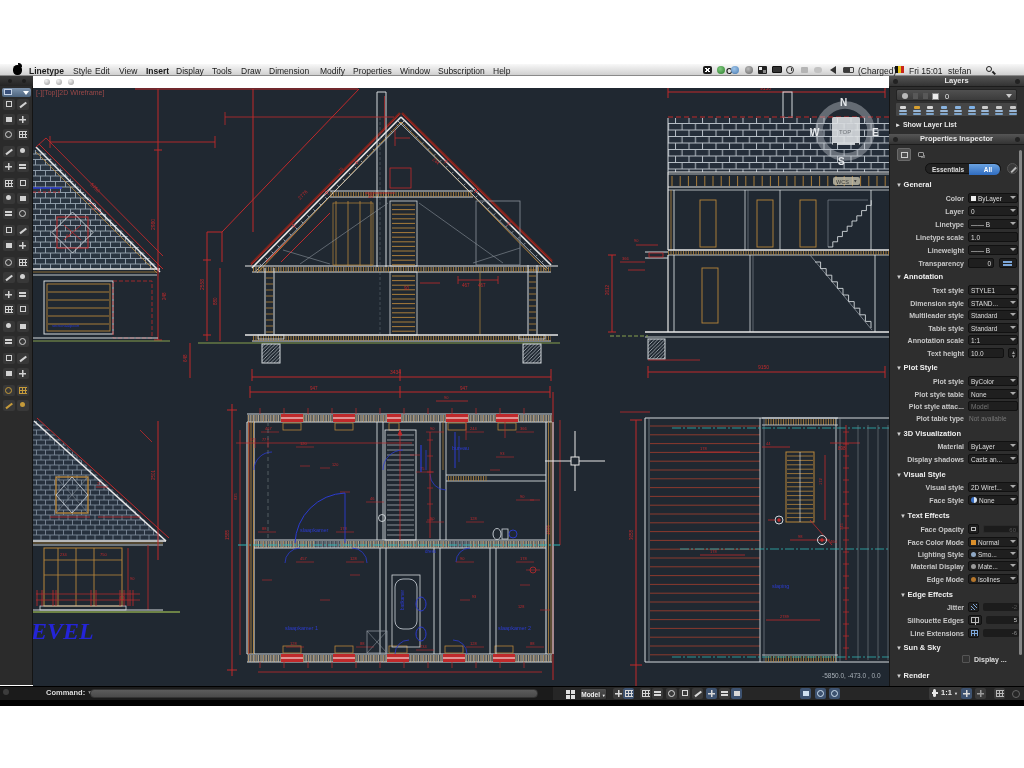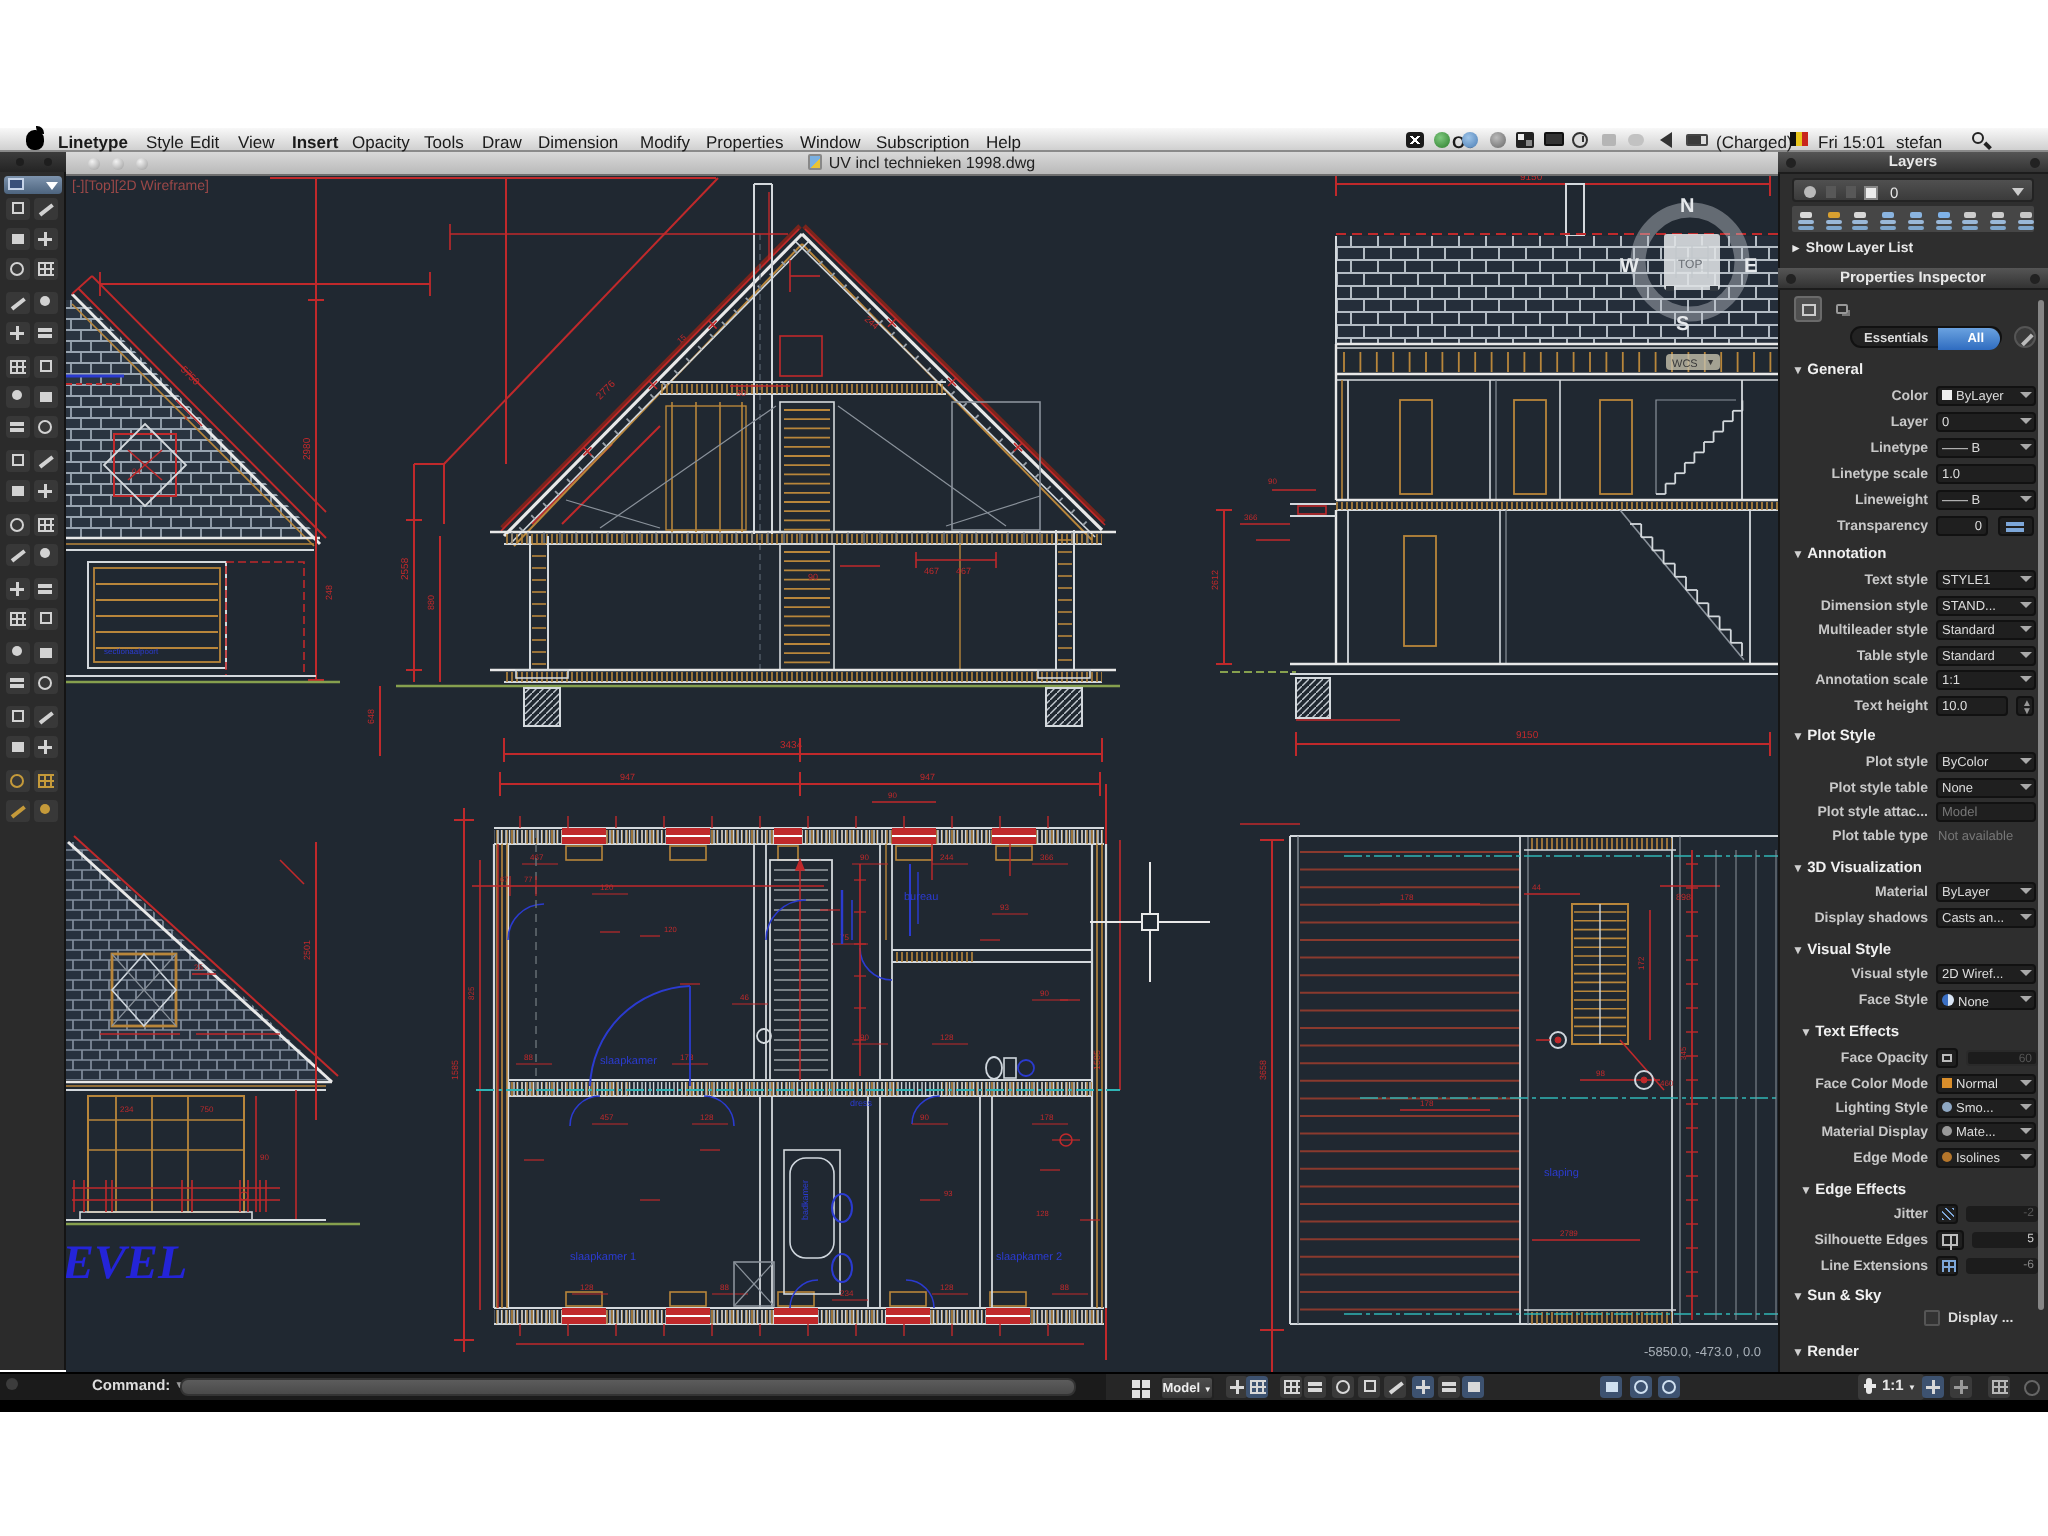--- a/index.html
+++ b/index.html
@@ -41,21 +41,21 @@
 
   <div class="abs" id="menubar">
     <span class="mi" style="left:13px;top:1px;width:9px;height:10px;background:#000;border-radius:46% 46% 44% 44%">
         <i style="position:absolute;left:5px;top:-2px;width:3.5px;height:3.5px;background:#000;border-radius:0 100% 0 100%"></i>
       </span>
     <span class="mi" style="left:29px">Linetype</span>
     <span class="mi" style="left:73px;font-weight:normal">Style</span>
     <span class="mi" style="left:95px;font-weight:normal">Edit</span>
     <span class="mi" style="left:119px;font-weight:normal">View</span>
     <span class="mi" style="left:146px;font-weight:bold">Insert</span>
-    <span class="mi" style="left:176px;font-weight:normal">Opacity</span>
+    <span class="mi" style="left:176px;font-weight:normal">Display</span>
     <span class="mi" style="left:212px;font-weight:normal">Tools</span>
     <span class="mi" style="left:241px;font-weight:normal">Draw</span>
     <span class="mi" style="left:269px;font-weight:normal">Dimension</span>
     <span class="mi" style="left:320px;font-weight:normal">Modify</span>
     <span class="mi" style="left:353px;font-weight:normal">Properties</span>
     <span class="mi" style="left:400px;font-weight:normal">Window</span>
     <span class="mi" style="left:438px;font-weight:normal">Subscription</span>
     <span class="mi" style="left:493px;font-weight:normal">Help</span>
     <span class="mi" style="left:726px;font-weight:bold">O6</span>
     <span class="mi" style="left:703px;top:2px;width:9px;height:8px;background:#1a1a1a;border-radius:2px">
@@ -79,21 +79,20 @@
     <span class="mi" style="left:858px;font-weight:normal">(Charged)</span>
     <span class="mi" style="left:895px;width:3px;height:7px;background:#111;top:2px"></span>
     <span class="mi" style="left:898px;width:3px;height:7px;background:#e8c51b;top:2px"></span>
     <span class="mi" style="left:901px;width:3px;height:7px;background:#c8251b;top:2px"></span>
     <span class="mi" style="left:909px;font-weight:normal">Fri 15:01</span>
     <span class="mi" style="left:948px;font-weight:normal">stefan</span>
     <span class="mi" style="left:986px;top:2px;width:6px;height:6px;border:1.5px solid #222;border-radius:50%">
         <i style="position:absolute;left:5px;top:5px;width:4px;height:1.5px;background:#222;transform:rotate(45deg)"></i>
       </span>
   </div>
-  <div class="abs" id="titlebar"><span style="display:inline-block;width:7px;height:8px;background:linear-gradient(135deg,#7ab0e0 0 55%,#e8c435 55%);border:1px solid #888;border-radius:1px;vertical-align:-1px;margin-right:3px"></span>UV incl technieken 1998.dwg</div>
   <div class="tl" style="left:44px"></div>
     <div class="tl" style="left:56px"></div>
     <div class="tl" style="left:68px"></div>
 
   <div class="abs" id="ltool"></div>
   <div class="abs" id="ltoolhead">
       <i style="position:absolute;left:8px;top:3px;width:4px;height:4px;border-radius:50%;background:#1e1e1e"></i>
       <i style="position:absolute;left:22px;top:3px;width:4px;height:4px;border-radius:50%;background:#1e1e1e"></i>
     </div>
   <div class="abs" id="ltooldrop">

